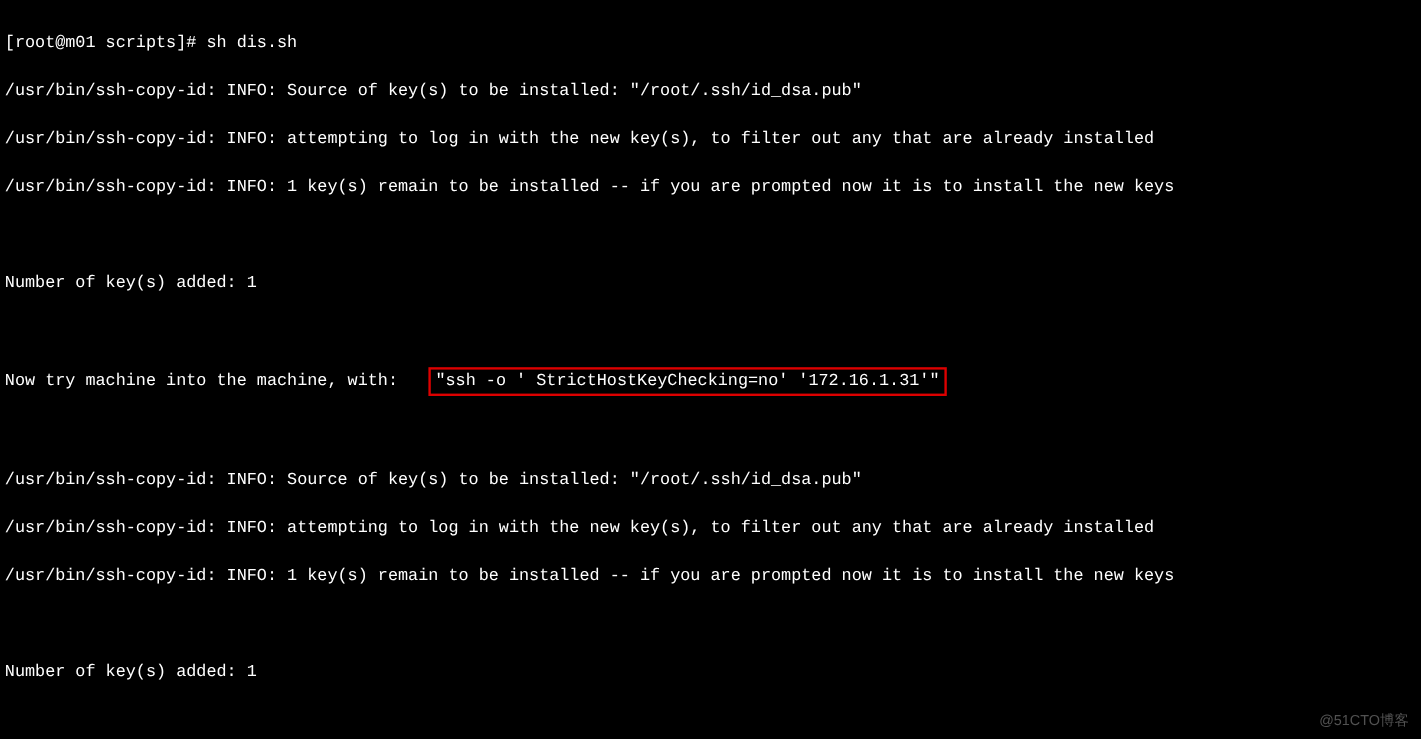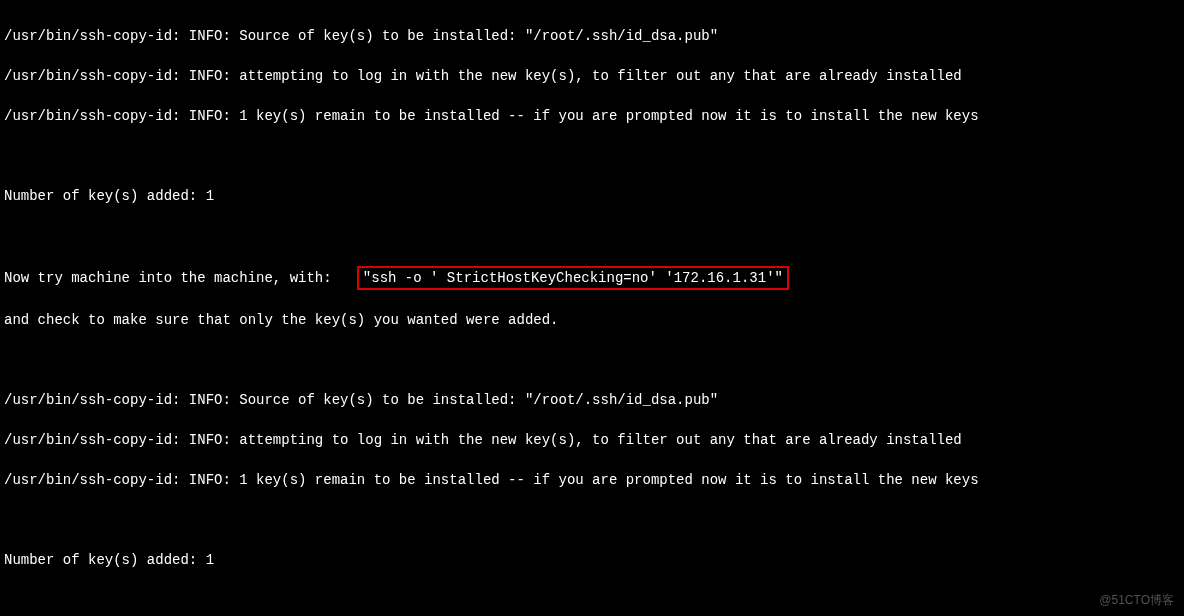--- a/index.html
+++ b/index.html
@@ -36,28 +36,28 @@
     color: #888;
     font-size: 12px;
     font-family: sans-serif;
     opacity: 0.6;
   }
 </style>
 </head>
 <body>
 
 <div class="terminal">
+<span class="line"><span>[root@m01 scripts]# </span><span>sh dis.sh</span></span>
 <span class="line">/usr/bin/ssh-copy-id: INFO: Source of key(s) to be installed: "/root/.ssh/id_dsa.pub"</span>
 <span class="line">/usr/bin/ssh-copy-id: INFO: attempting to log in with the new key(s), to filter out any that are already installed</span>
 <span class="line">/usr/bin/ssh-copy-id: INFO: 1 key(s) remain to be installed -- if you are prompted now it is to install the new keys</span>
 <span class="line"> </span>
 <span class="line">Number of key(s) added: 1</span>
 <span class="line"> </span>
 <span class="line"><span>Now try machine into the machine, with:   </span><span class="hl">"ssh -o ' StrictHostKeyChecking=no' '172.16.1.31'"</span></span>
-<span class="line">and check to make sure that only the key(s) you wanted were added.</span>
 <span class="line"> </span>
 <span class="line">/usr/bin/ssh-copy-id: INFO: Source of key(s) to be installed: "/root/.ssh/id_dsa.pub"</span>
 <span class="line">/usr/bin/ssh-copy-id: INFO: attempting to log in with the new key(s), to filter out any that are already installed</span>
 <span class="line">/usr/bin/ssh-copy-id: INFO: 1 key(s) remain to be installed -- if you are prompted now it is to install the new keys</span>
 <span class="line"> </span>
 <span class="line">Number of key(s) added: 1</span>
 
 
 
 

